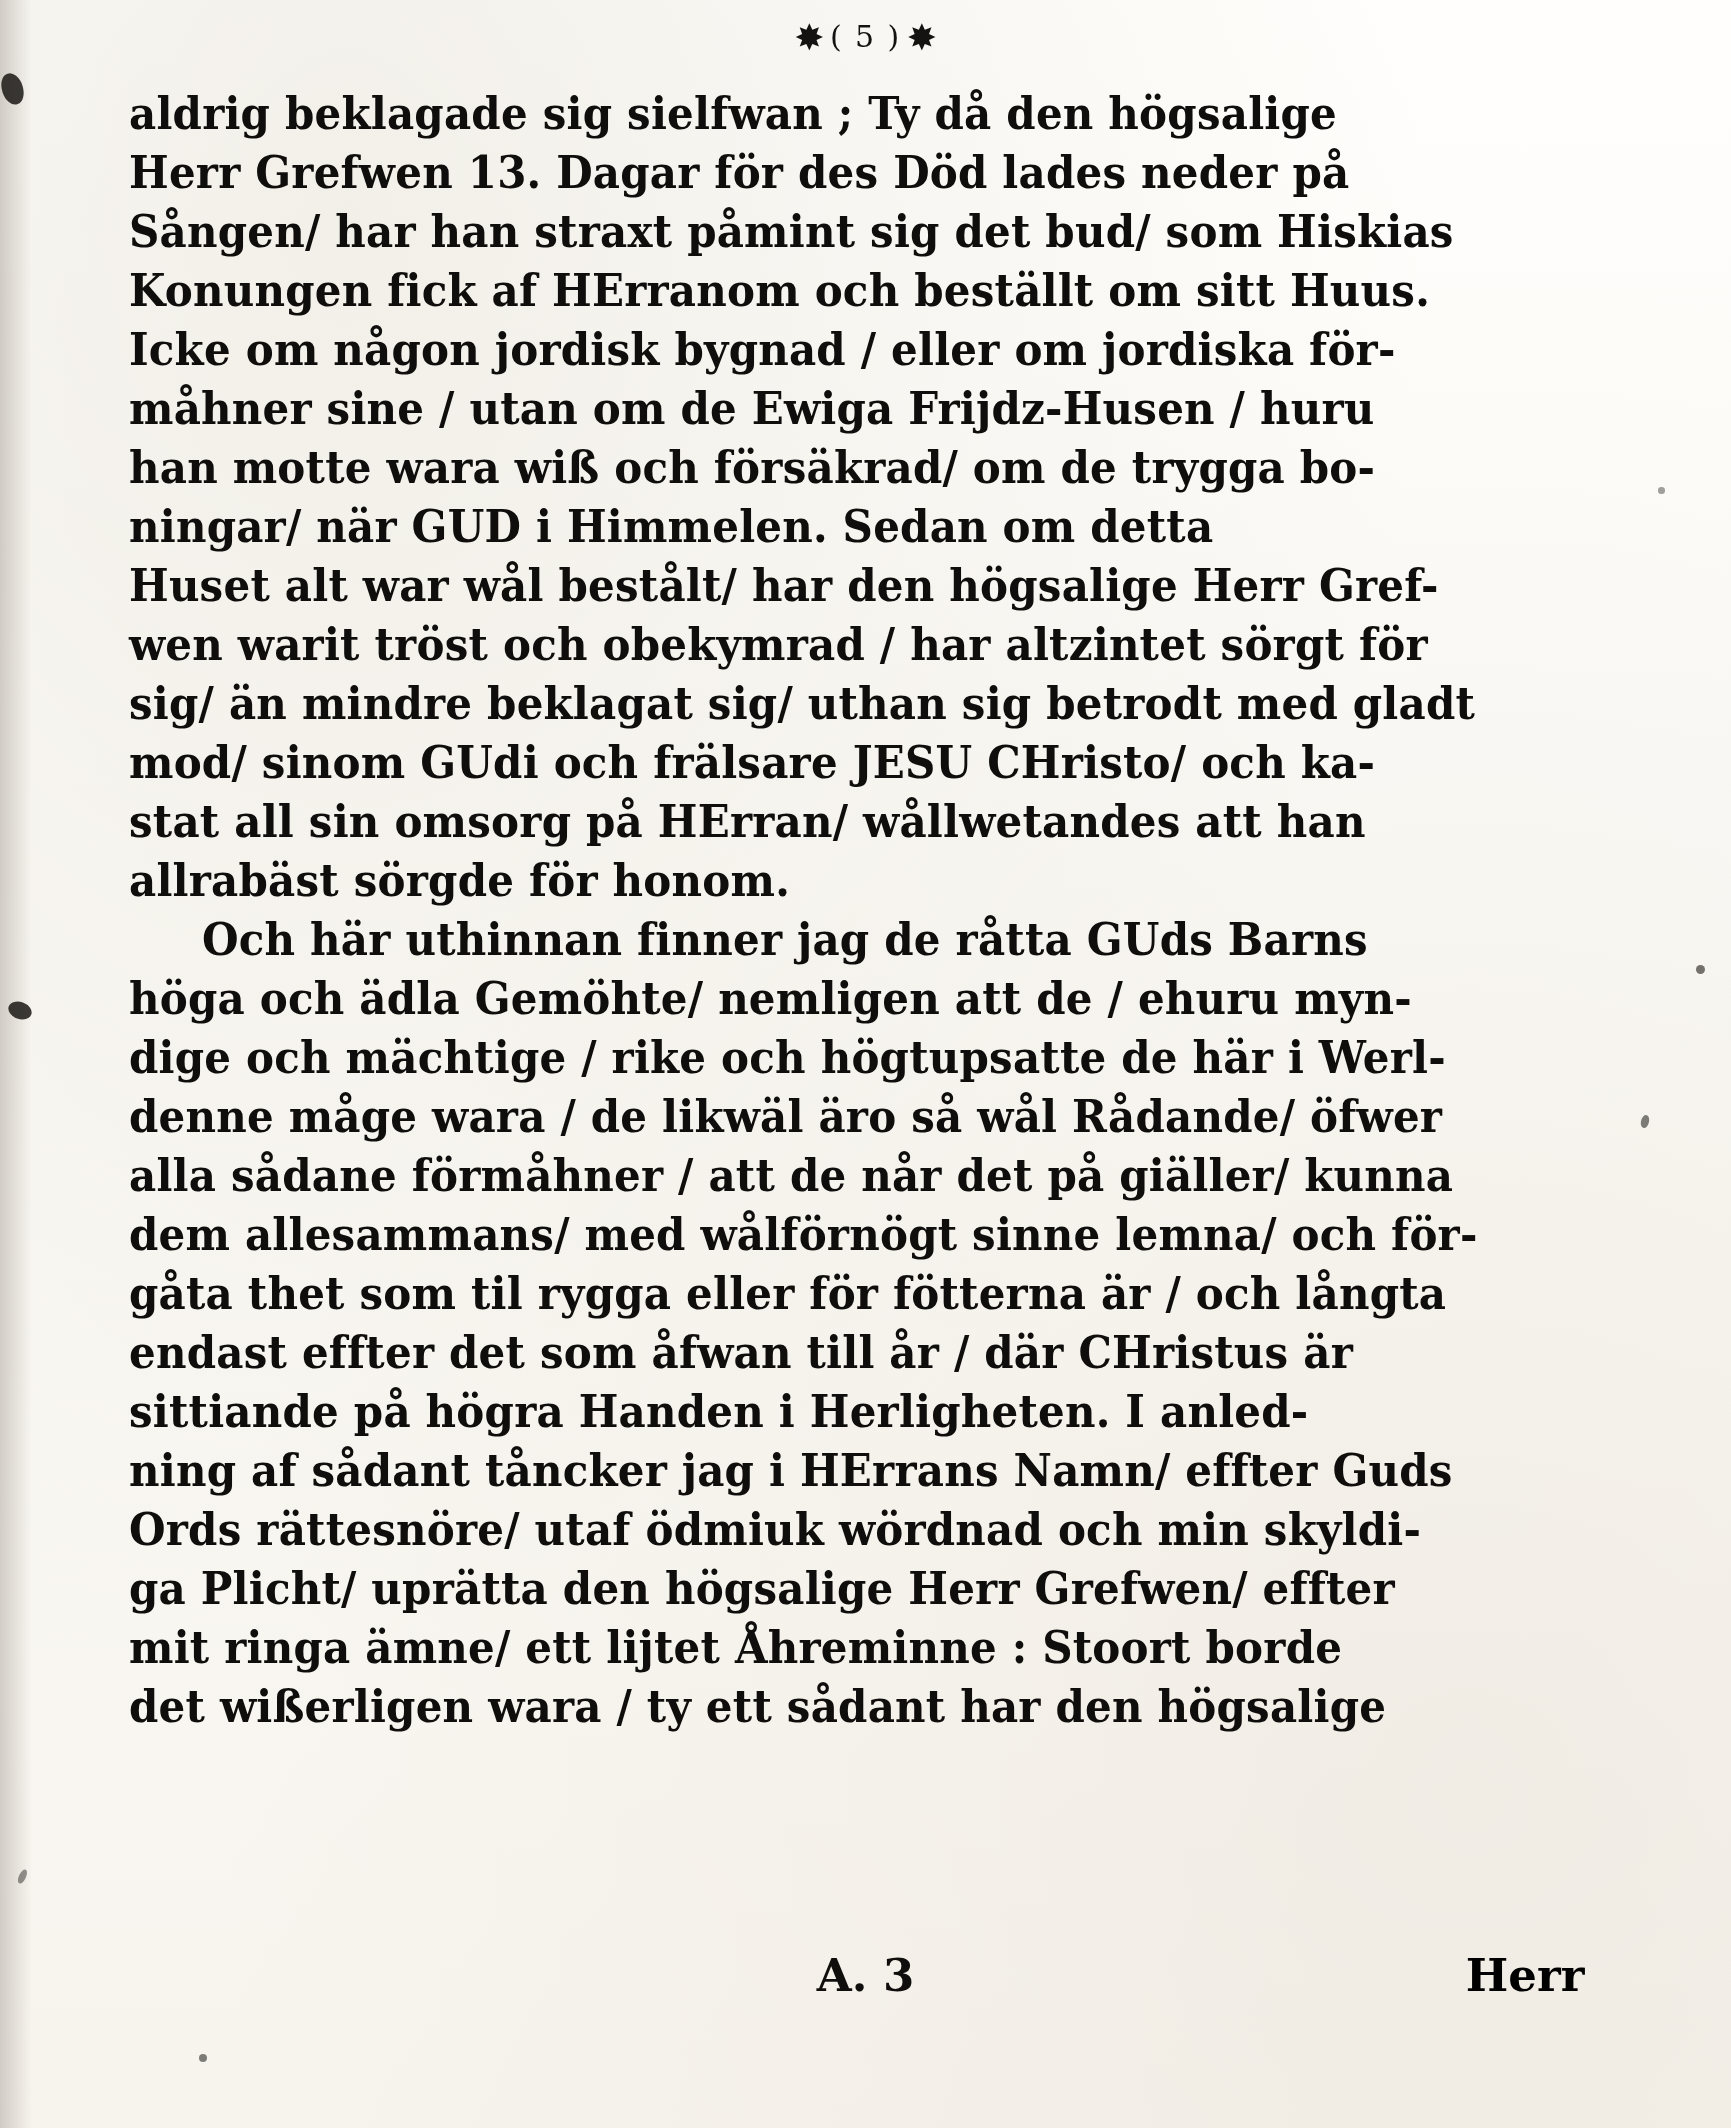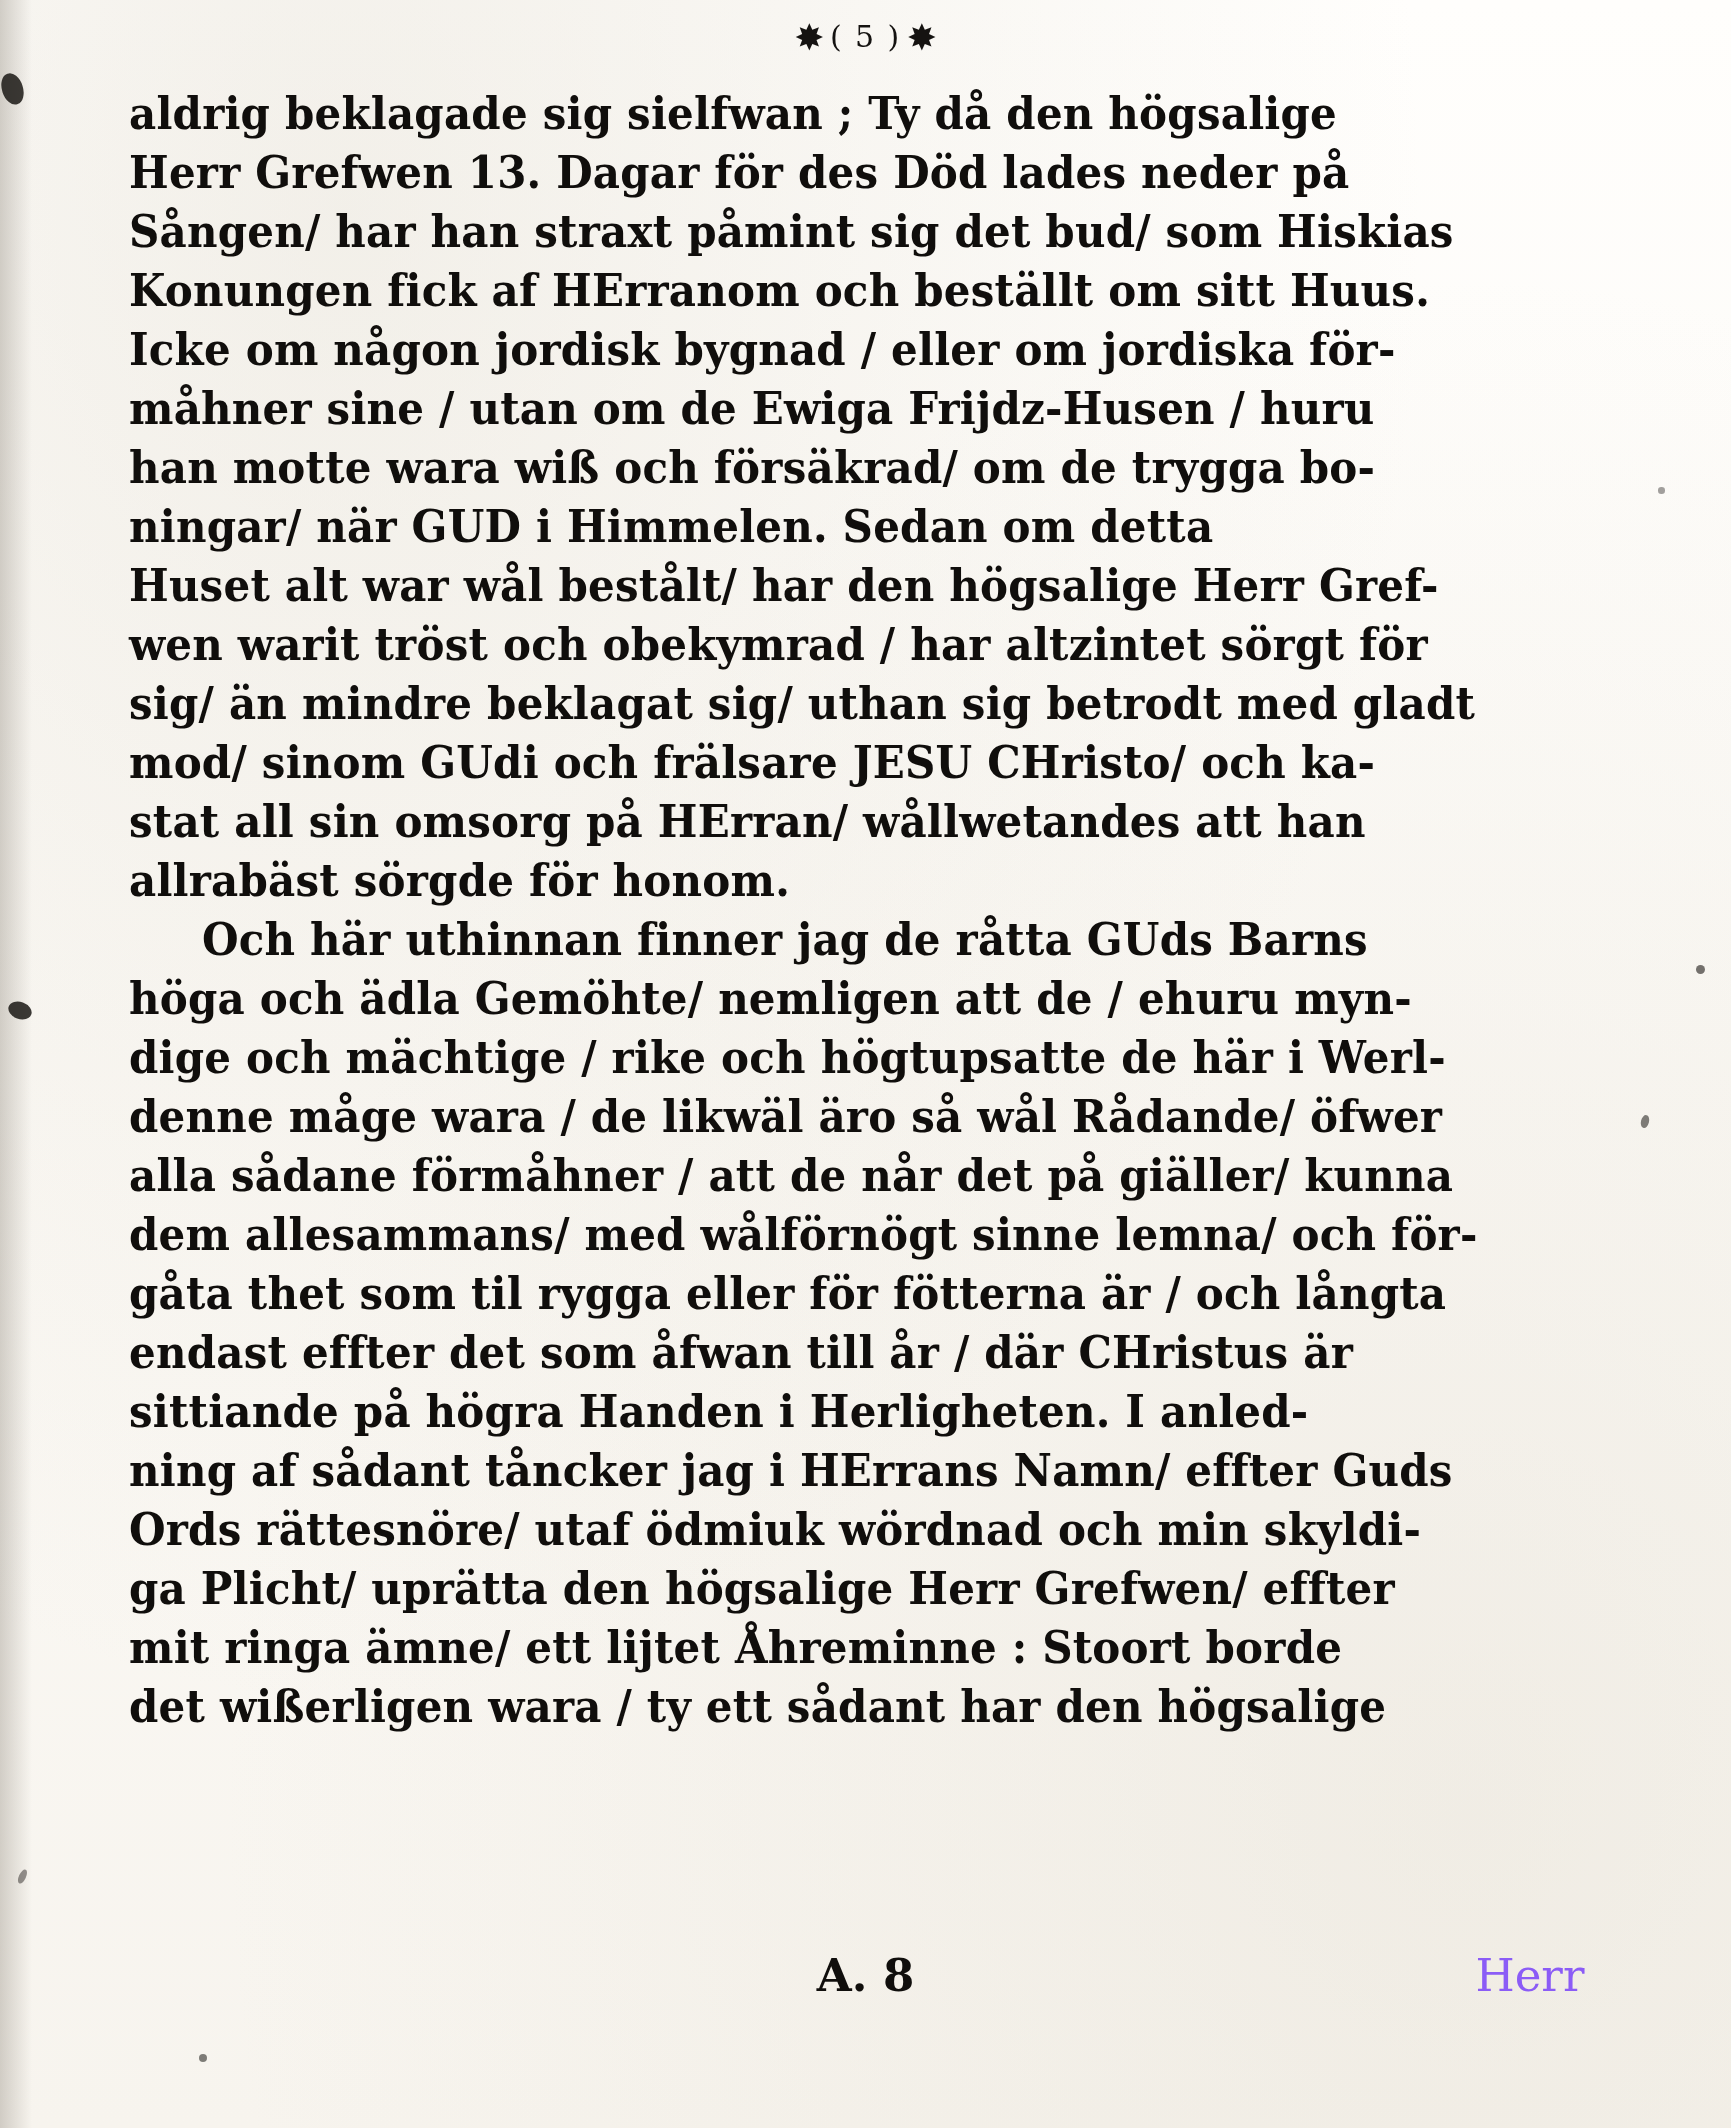--- a/index.html
+++ b/index.html
@@ -98,23 +98,23 @@
     left: 0;
     width: 100%;
     text-align: center;
     font-family: "DejaVu Serif", serif;
     font-weight: 700;
     font-size: 45px;
     color: #100e0c;
   }
   .catchword {
     font-family: "DejaVu Serif", serif;
-    font-weight: 400;
+    font-weight: 700;
     font-size: 45px;
-    color: #8b5cf6;
+    color: #000000;
     margin-left: auto;
     padding-right: 5.6px;
   }
 
   
   .blot {
     position: absolute;
     background: #1a1714;
     border-radius: 50%;
     opacity: 0.85;
@@ -176,21 +176,21 @@
     <span class="line">endast effter det som åfwan till år /   där CHristus är</span>
     <span class="line">sittiande på högra  Handen i  Herligheten.     I anled-</span>
     <span class="line">ning af sådant tåncker jag i HErrans Namn/ effter Guds</span>
     <span class="line">Ords rättesnöre/  utaf ödmiuk wördnad och min skyldi-</span>
     <span class="line">ga Plicht/  uprätta den högsalige Herr Grefwen/  effter</span>
     <span class="line">mit ringa ämne/  ett lijtet Åhreminne :   Stoort borde</span>
     <span class="line">det wißerligen wara /  ty ett sådant har den högsalige</span>
   </div>
 
   <div class="footer-row">
-    <span class="sig-mark">A. 8</span>
+    <span class="sig-mark">A. 3</span>
     <span class="catchword">Herr</span>
   </div>
 
   <span class="blot b1"></span>
   <span class="blot b2"></span>
   <span class="blot b3"></span>
   <span class="blot b4"></span>
   <span class="blot b5"></span>
   <span class="blot b6"></span>
   <span class="blot b7"></span>

